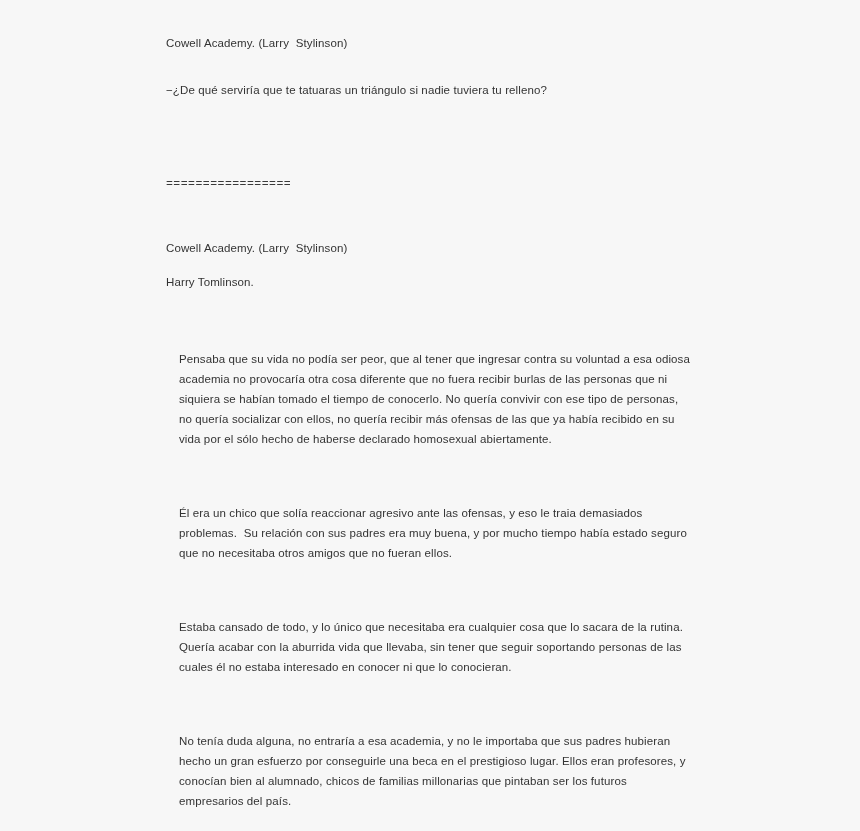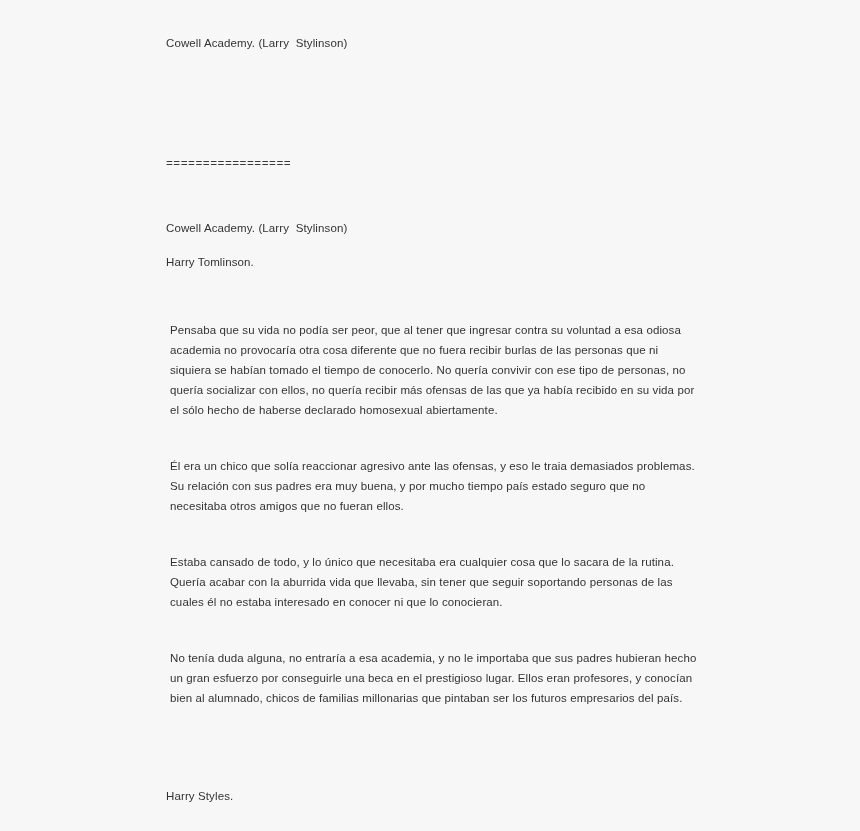--- a/index.html
+++ b/index.html
@@ -50,57 +50,58 @@
   .rule {
     font-size: 11.5px;
     line-height: 20px;
     color: #3a3a3a;
     letter-spacing: 0.04em;
     font-family: "Liberation Mono", monospace;
     white-space: pre;
   }
 
   .para {
-    margin: 4px;
+    margin: 13px;
     text-align: left;
   }
 </style>
 </head>
 <body>
 
 <div id="page">
 
   <div class="doc">
 
     <div class="title-block">
       <div class="line">Cowell Academy. (Larry  Stylinson)</div>
     </div>
 
     <div class="gap-md"></div>
 
+    <div class="line">−¿De qué serviría que te tatuaras un triángulo si nadie tuviera tu relleno?</div>
 
     <div class="gap-xxl"></div>
 
     <div class="rule">=================</div>
 
     <div class="gap-lg"></div>
 
     <div class="line">Cowell Academy. (Larry  Stylinson)</div>
 
     <div class="gap-sm"></div>
 
     <div class="line">Harry Tomlinson.</div>
 
     <div class="gap-lg"></div>
 
     <p class="para">Pensaba que su vida no podía ser peor, que al tener que ingresar contra su voluntad a esa odiosa academia no provocaría otra cosa diferente que no fuera recibir burlas de las personas que ni siquiera se habían tomado el tiempo de conocerlo. No quería convivir con ese tipo de personas, no quería socializar con ellos, no quería recibir más ofensas de las que ya había recibido en su vida por el sólo hecho de haberse declarado homosexual abiertamente.</p>
 
     <div class="gap-md"></div>
 
-    <p class="para">Él era un chico que solía reaccionar agresivo ante las ofensas, y eso le traia demasiados problemas.  Su relación con sus padres era muy buena, y por mucho tiempo país estado seguro que no necesitaba otros amigos que no fueran ellos.</p>
+    <p class="para">Él era un chico que solía reaccionar agresivo ante las ofensas, y eso le traia demasiados problemas.  Su relación con sus padres era muy buena, y por mucho tiempo había estado seguro que no necesitaba otros amigos que no fueran ellos.</p>
 
     <div class="gap-md"></div>
 
     <p class="para">Estaba cansado de todo, y lo único que necesitaba era cualquier cosa que lo sacara de la rutina. Quería acabar con la aburrida vida que llevaba, sin tener que seguir soportando personas de las cuales él no estaba interesado en conocer ni que lo conocieran.</p>
 
     <div class="gap-md"></div>
 
     <p class="para">No tenía duda alguna, no entraría a esa academia, y no le importaba que sus padres hubieran hecho un gran esfuerzo por conseguirle una beca en el prestigioso lugar. Ellos eran profesores, y conocían bien al alumnado, chicos de familias millonarias que pintaban ser los futuros empresarios del país.</p>
 
     <div class="gap-xxl"></div>

